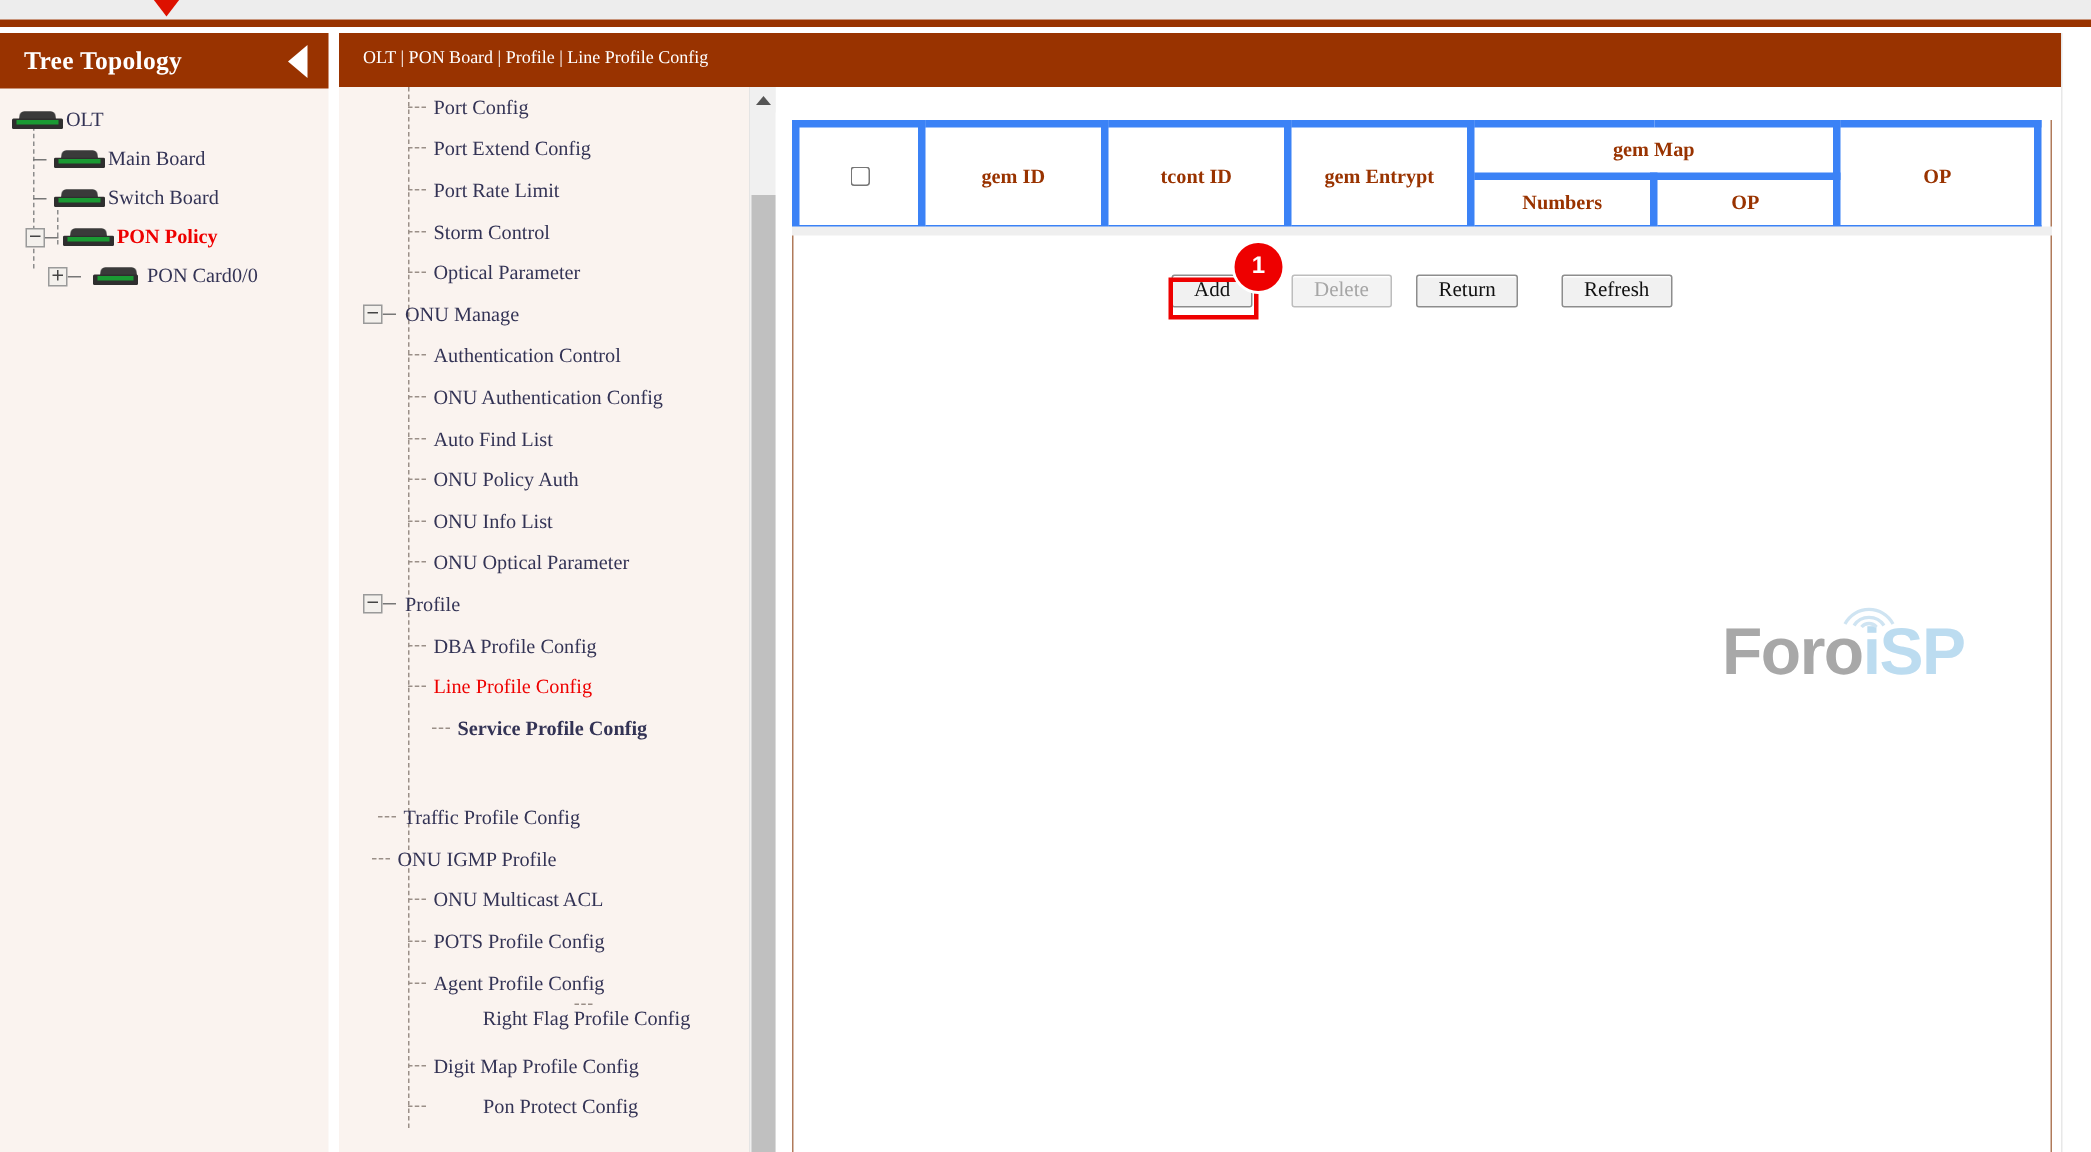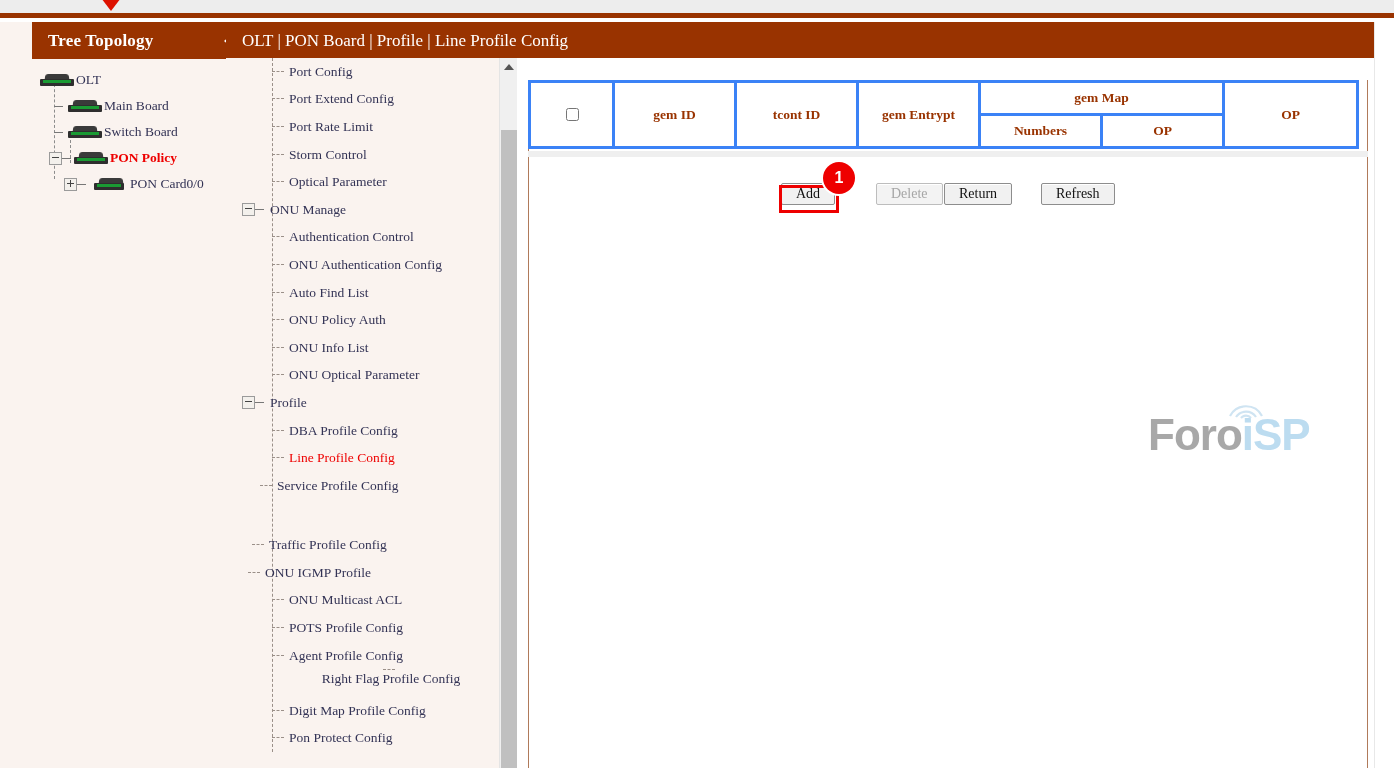--- a/index.html
+++ b/index.html
@@ -24,21 +24,20 @@
     position:absolute; left:98px; top:-6px; width:0; height:0;
     border-left:13px solid transparent;
     border-right:13px solid transparent;
     border-top:17px solid #dd1100;
   }
 
   
   .tree-panel {
     position:absolute; left:0; top:22px; width:219px; height:746px;
     background:#faf3ef;
-    padding-left:32px;
   }
   .tree-header {
     position:relative; width:219px; height:37px;
     background:#993300; color:#ffffff;
     display:flex; align-items:center; justify-content:space-between;
     padding:0 14px 0 16px; box-sizing:border-box;
   }
   .tree-header-title { font-size:17px; font-weight:bold; letter-spacing:.2px; }
   .collapse-arrow {
     width:0;height:0;
@@ -123,21 +122,21 @@
     background:#ffffff;
   }
   .content-frame {
     position:absolute; left:0; top:22px; width:840px; height:688px;
     border-left:1px solid #b07a5a; border-right:1px solid #b07a5a;
     box-sizing:border-box;
   }
   .table-wrap { position:absolute; left:0; top:22px; width:828px; }
   table.grid { border-collapse:collapse; width:828px; table-layout:fixed; }
   table.grid th {
-    border:3px solid #3b82f6;
+    border:5px solid #3b82f6;
     color:#993300; font-weight:bold; font-size:13.5px;
     height:28px; text-align:center; background:#ffffff;
     font-family:"Liberation Serif", serif;
   }
   .hdr-sep {
     position:absolute; left:0; top:93px; width:840px; height:6px; background:#efefef;
   }
 
   
   .btnbar {
@@ -316,21 +315,21 @@
           <span class="mlabel group">Profile</span>
         </div>
         <div class="mrow" style="padding-left: 46px;">
           <span class="leafline"></span>
           <span class="mlabel">DBA Profile Config</span>
         </div>
         <div class="mrow" style="padding-left: 46px;">
           <span class="leafline"></span>
           <span class="mlabel active">Line Profile Config</span>
         </div>
-        <div class="mrow" style="padding-left: 34px;">
+        <div class="mrow" style="padding-left: 62px; font-weight: bold;">
           <span class="leafline"></span>
           <span class="mlabel">Service Profile Config</span>
         </div>
         <div class="mrow" style="padding-left: 26px; margin-top: 32px;">
           <span class="leafline"></span>
           <span class="mlabel">Traffic Profile Config</span>
         </div>
         <div class="mrow" style="padding-left: 22px;">
           <span class="leafline"></span>
           <span class="mlabel">ONU IGMP Profile</span>
@@ -348,36 +347,36 @@
           <span class="mlabel">Agent Profile Config</span>
         </div>
         <div class="mrow" style="padding-left: 46px; flex-direction: column;">
           <span class="leafline"></span>
           <span class="mlabel">Right Flag Profile Config</span>
         </div>
         <div class="mrow" style="padding-left: 46px;">
           <span class="leafline"></span>
           <span class="mlabel">Digit Map Profile Config</span>
         </div>
-        <div class="mrow" style="padding-left: 46px;">
+        <div class="mrow" style="padding-left: 46px; gap: 33px;">
           <span class="leafline"></span>
           <span class="mlabel">Pon Protect Config</span>
         </div>
       </div>
   </div>
 
   <div class="scrollbar">
     <div class="sb-up">
         <i></i>
       </div>
     <div class="sb-thumb"></div>
   </div>
 
   <div style="position:absolute;left:226px;top:22px;width:1148px;height:36px;background:#993300;">
-    <span style="position:absolute;left:16px;top:9px;color:#ffffff;font-size:17px;">OLT | PON Board | Profile | Line Profile Config</span>
+    <span style="position:absolute;left:16px;top:9px;color:#ffffff;font-size:12px;">OLT | PON Board | Profile | Line Profile Config</span>
   </div>
 
   <div class="content">
     <div class="content-frame"></div>
 
     <div class="table-wrap">
       <table class="grid">
         <colgroup>
           <col style="width:84px">
             <col style="width:122px">
@@ -404,21 +403,21 @@
           </tr>
         </thead>
         <tbody></tbody>
       </table>
     </div>
 
     <div class="hdr-sep"></div>
 
     <div class="btnbar">
       <button class="btn btn-slot" style="left:253px;top:0;">Add</button>
-      <button class="btn btn-slot disabled" style="left:333px;top:0;margin-left:15px;" disabled="">Delete</button>
+      <button class="btn btn-slot disabled" style="left:333px;top:0;" disabled="">Delete</button>
       <button class="btn btn-slot" style="left:416px;top:0;">Return</button>
       <button class="btn btn-slot" style="left:513px;top:0;">Refresh</button>
     </div>
 
     <div class="watermark">
       <svg class="wm-wifi" viewBox="0 0 40 22">
         <path d="M4 18 A18 18 0 0 1 36 18" fill="none" stroke="#cfe4f2" stroke-width="2.2"></path>
         <path d="M10 19 A12 12 0 0 1 30 19" fill="none" stroke="#cfe4f2" stroke-width="2.2"></path>
         <path d="M15 20 A6.5 6.5 0 0 1 25 20" fill="none" stroke="#cfe4f2" stroke-width="2.2"></path>
       </svg>

